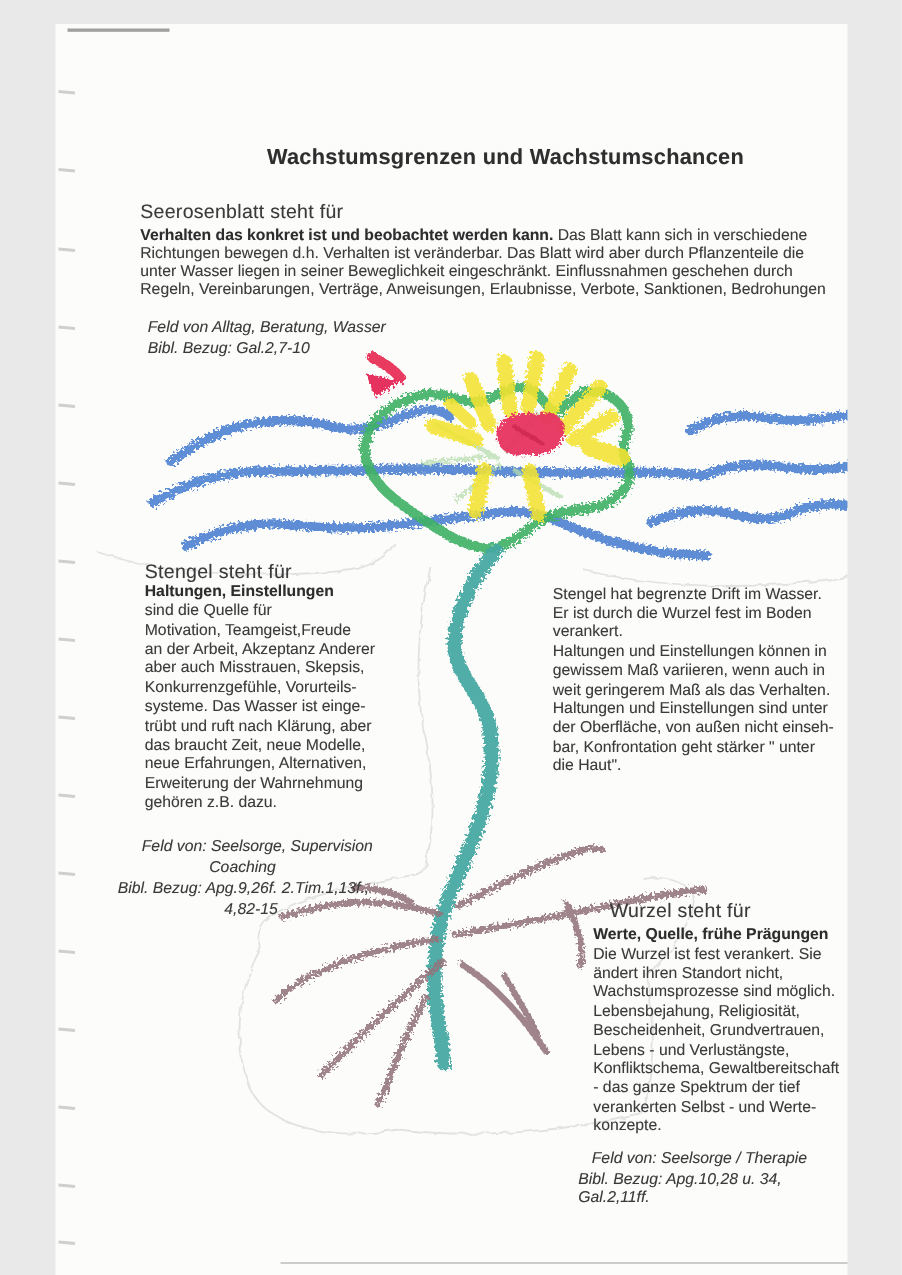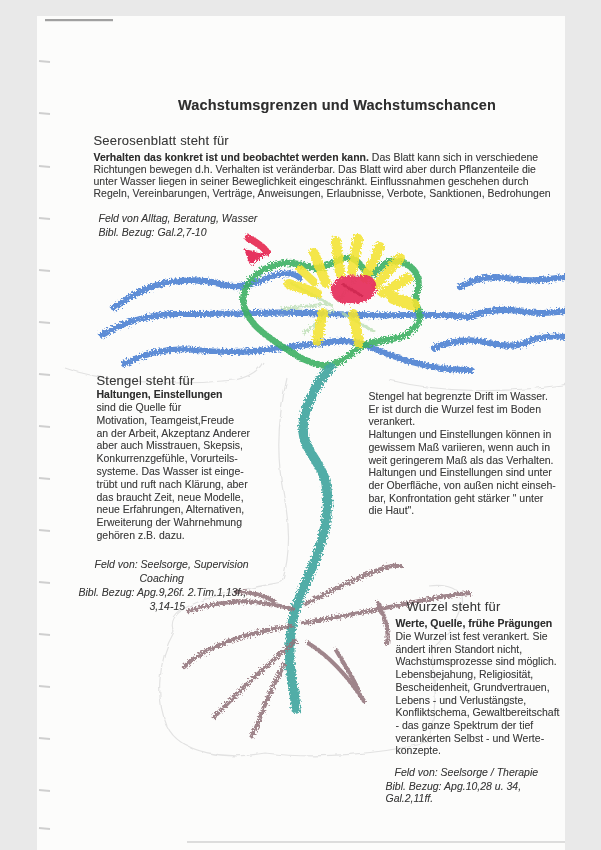--- a/index.html
+++ b/index.html
@@ -145,21 +145,21 @@
 Konkurrenzgefühle, Vorurteils-
 systeme. Das Wasser ist einge-
 trübt und ruft nach Klärung, aber
 das braucht Zeit, neue Modelle,
 neue Erfahrungen, Alternativen,
 Erweiterung der Wahrnehmung
 gehören z.B. dazu.</div>
   <div class="t it" style="left:58px;top:542px">Feld von: Seelsorge, Supervision</div>
   <div class="t it" style="left:103px;top:556px">Coaching</div>
   <div class="t it" style="left:42px;top:570px">Bibl. Bezug:  Apg.9,26f. 2.Tim.1,13f.,</div>
-  <div class="t it" style="left:113px;top:584px">3,14-15</div>
+  <div class="t it" style="left:113px;top:584px">4,82-15</div>
 
   <div class="t body" style="left:332px;top:374px;width:215px;line-height:12.7px">Stengel hat begrenzte Drift im Wasser.
 Er ist durch die Wurzel fest im Boden
 verankert.
 Haltungen und Einstellungen können in
 gewissem Maß variieren, wenn auch in
 weit geringerem Maß als das Verhalten.
 Haltungen und Einstellungen sind unter
 der Oberfläche, von außen nicht einseh-
 bar, Konfrontation geht stärker " unter

